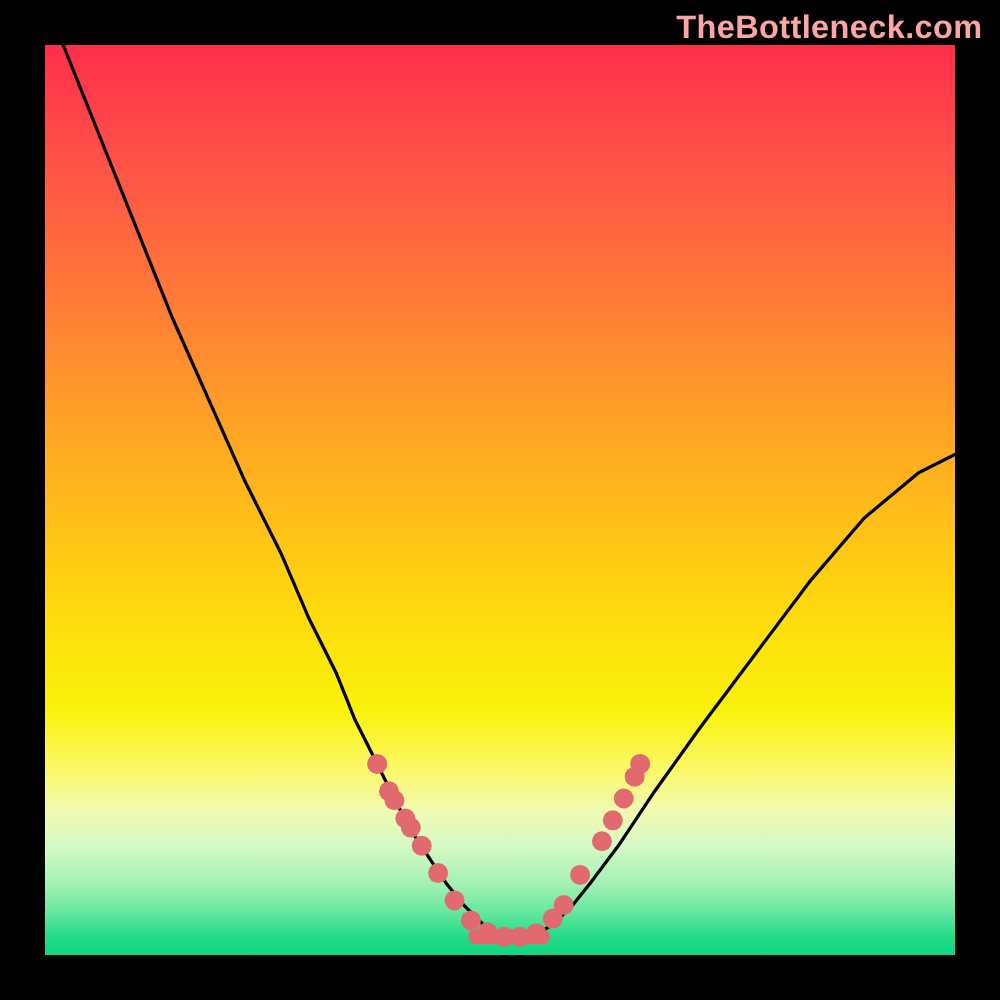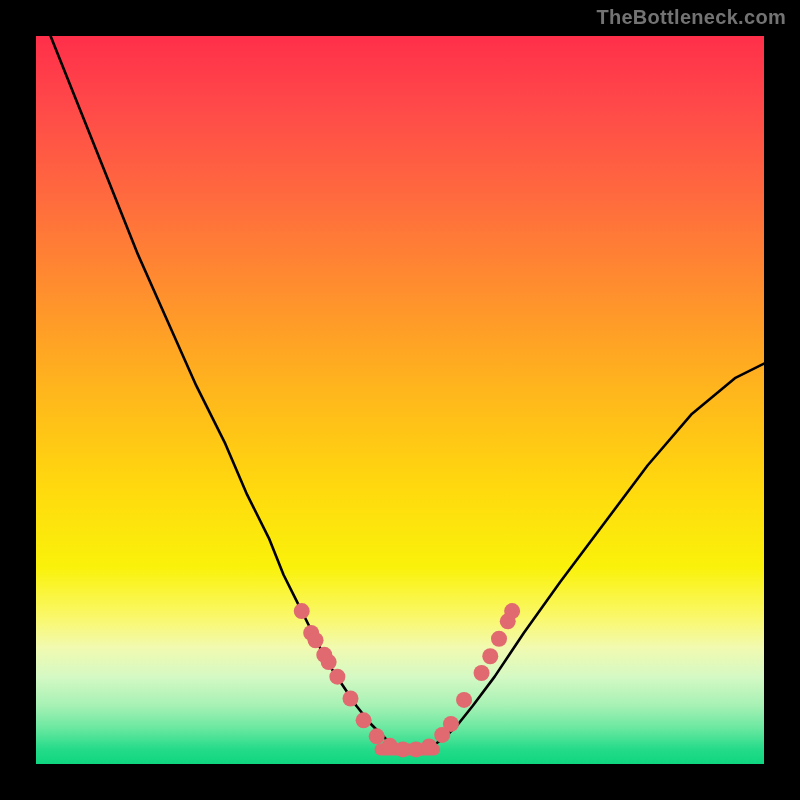--- a/index.html
+++ b/index.html
@@ -3,23 +3,23 @@
 <meta charset="utf-8">
 <style>
   * { margin: 0; padding: 0; box-sizing: border-box; }
   html, body { width: 800px; height: 800px; background: #000; overflow: hidden; }
   .container { position: relative; width: 800px; height: 800px; background: #000; }
   .watermark {
     position: absolute;
     top: 6px;
     right: 14px;
     font-family: Arial, Helvetica, sans-serif;
-    font-size: 20px;
+    font-size: 26px;
     font-weight: bold;
-    color: #737373;
+    color: #fca5a5;
     z-index: 20;
     letter-spacing: 0.3px;
   }
   .plot-area {
     position: absolute;
     left: 36px;
     top: 36px;
     width: 728px;
     height: 728px;
     background: linear-gradient(to bottom,

